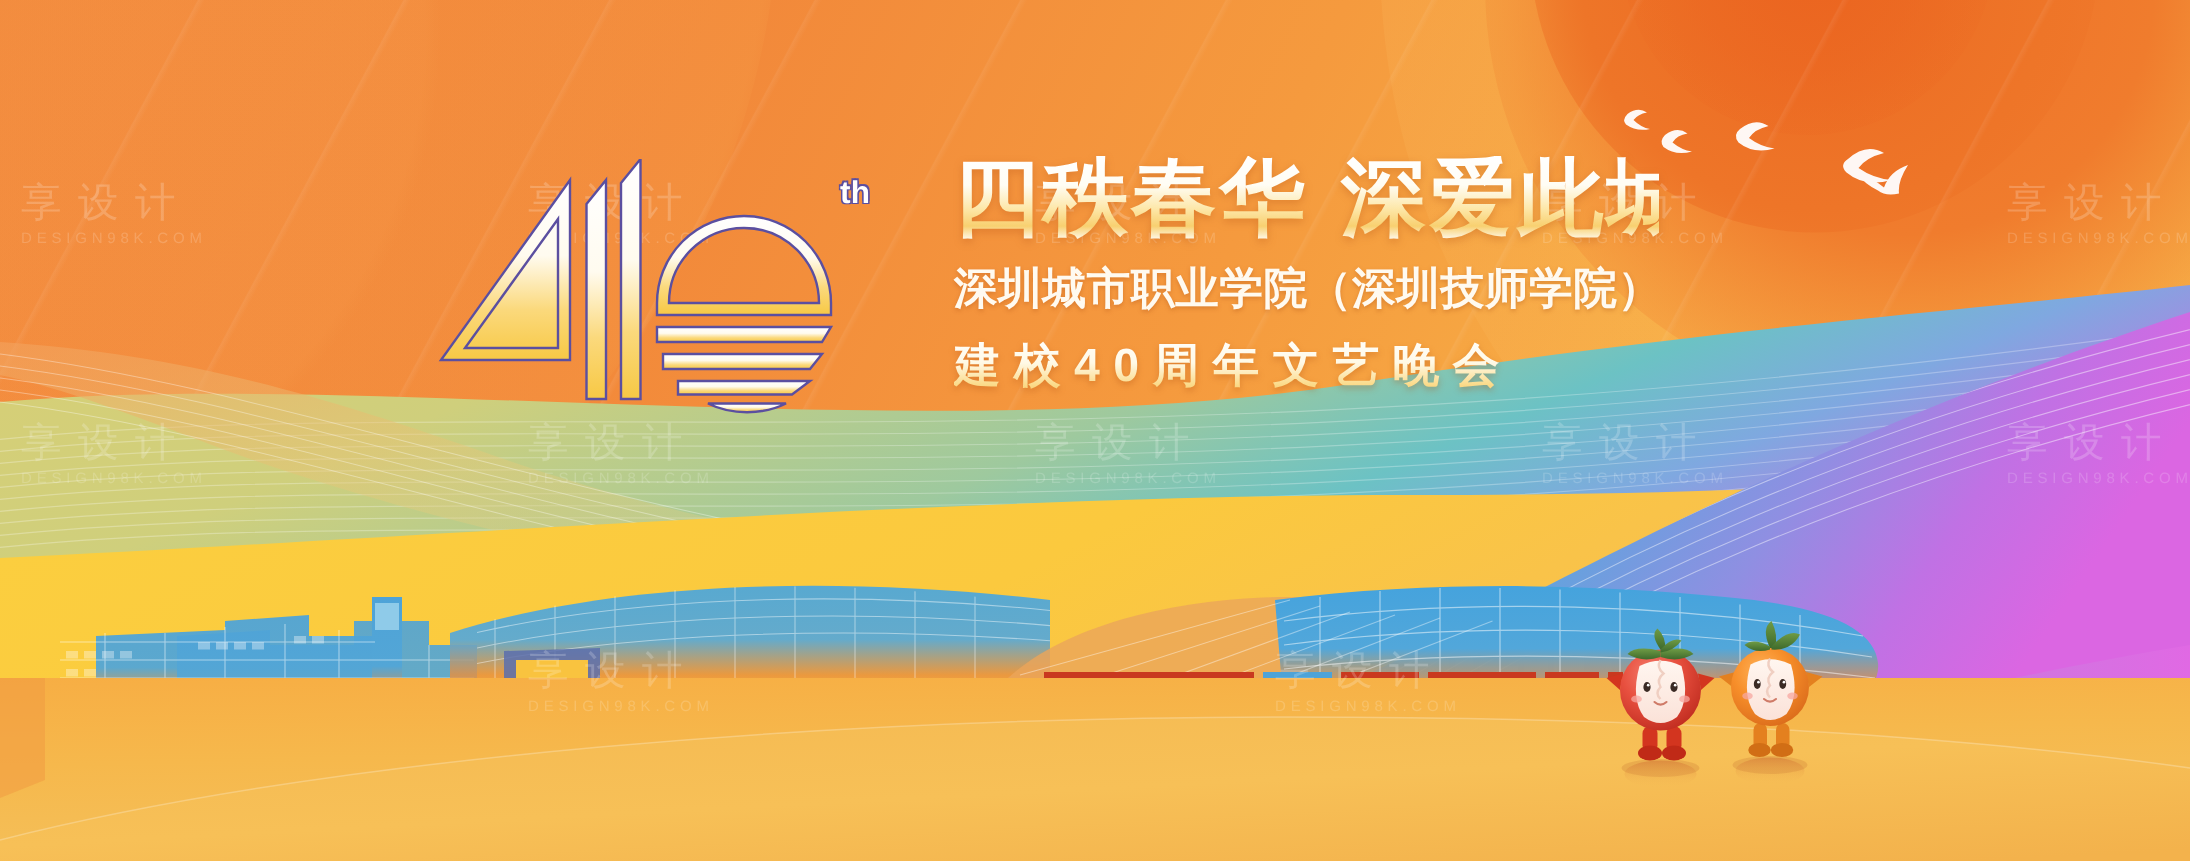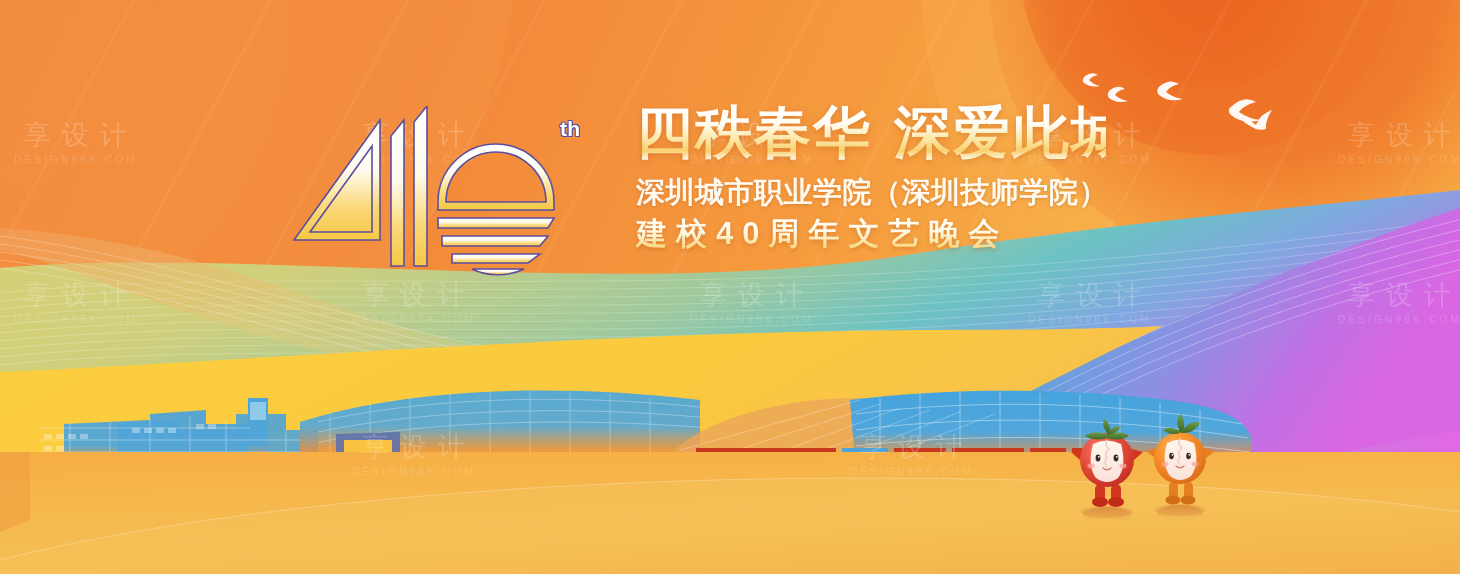--- a/index.html
+++ b/index.html
@@ -42,32 +42,32 @@
   
   .txt{position:absolute;left:636px;top:104px;width:470px;}
   .t-main{font-size:57px;line-height:1.0;font-weight:700;letter-spacing:2px;
     font-family:"Liberation Serif","DejaVu Serif",serif;
     background:linear-gradient(180deg,#ffffff 0%,#fffdf4 34%,#fde7a8 62%,#f8d070 82%,#ffffff 100%);
     -webkit-background-clip:text;background-clip:text;color:transparent;
     filter:drop-shadow(0 2px 3px rgba(180,80,20,.35));white-space:nowrap;}
   .t-main .gap{display:inline-block;width:22px;}
   .t-org{margin-top:12px;font-size:29px;font-weight:700;letter-spacing:.5px;color:#fffaf0;
     text-shadow:0 1px 3px rgba(170,75,20,.35);white-space:nowrap;}
-  .t-sub{font-size:31px;font-weight:700;letter-spacing:9px;
+  .t-sub{margin-top:10px;font-size:31px;font-weight:700;letter-spacing:9px;
     background:linear-gradient(180deg,#ffffff 0%,#fff9e6 45%,#fbdc8e 78%,#f6c55c 100%);
     -webkit-background-clip:text;background-clip:text;color:transparent;
     filter:drop-shadow(0 2px 2px rgba(175,78,18,.35));white-space:nowrap;}
   .t-meta{margin-top:14px;font-size:13px;font-weight:700;color:#fff8ec;letter-spacing:.6px;
     text-shadow:0 1px 2px rgba(170,75,20,.3);}
 
   
   .mascots{position:absolute;left:1062px;top:398px;width:170px;height:130px;}
 
   
-  .wm{position:absolute;pointer-events:none;text-align:right;
+  .wm{position:absolute;pointer-events:none;text-align:left;
       color:rgba(255,255,255,.20);user-select:none;}
   .wm .cn{font-size:27px;letter-spacing:11px;font-weight:400;line-height:1;}
   .wm .en{font-size:10px;letter-spacing:3.2px;margin-top:6px;line-height:1;opacity:.85;}
 </style>
 </head>
 <body>
 
 <div class="stage">
 
   <div class="glow arc-l2"></div>

